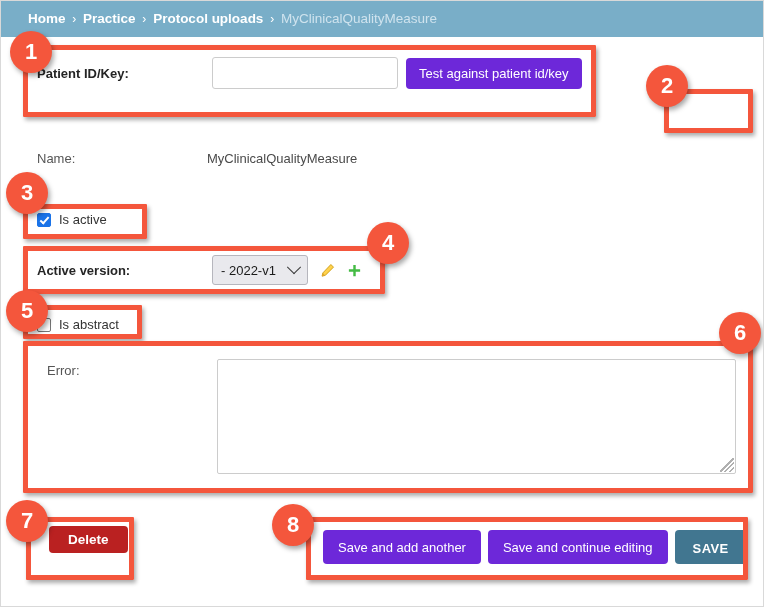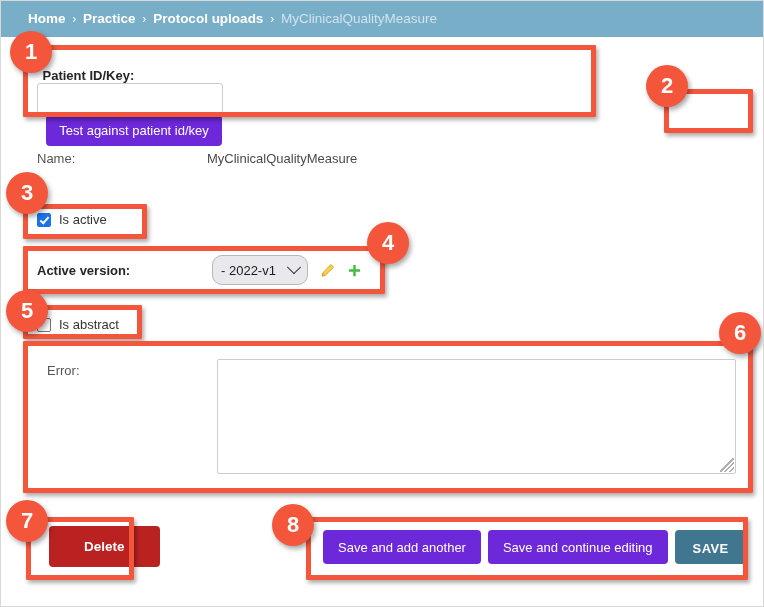--- a/index.html
+++ b/index.html
@@ -62,21 +62,21 @@
     align-items: center;
   }
   .field-label {
     color: #2b2b2b;
     font-size: 13px;
   }
   .field-label.bold { font-weight: bold; }
   .field-label.plain { color: #555555; font-weight: normal; }
 
   
-  #patient-row { left: 36px; top: 67px; flex-direction: column; }
+  #patient-row { left: 36px; top: 56px; }
   #patient-label { width: 175px; font-weight: bold; font-size: 13px; color: #252525; }
   .text-input {
     width: 186px;
     height: 32px;
     border: 1px solid #cccccc;
     background: #ffffff;
     box-sizing: border-box;
     border-radius: 3px;
     font-family: "Liberation Sans", sans-serif;
     font-size: 13px;
@@ -158,21 +158,21 @@
   .cb-label { font-size: 13px; color: #333333; }
 
   
   #version-row { left: 36px; top: 254px; }
   #version-label { width: 175px; font-weight: bold; font-size: 13px; color: #252525; }
   .select-box {
     height: 30px;
     min-width: 96px;
     background: #e9e9ed;
     border: 1px solid #b6b6bd;
-    border-radius: 10px;
+    border-radius: 3px;
     display: flex;
     align-items: center;
     justify-content: space-between;
     padding: 0 8px;
     box-sizing: border-box;
     font-size: 13px;
     color: #1b1b1b;
     cursor: pointer;
   }
   .select-value { padding-right: 10px; }
@@ -215,22 +215,22 @@
       linear-gradient(135deg, transparent 62%, #b0b0b0 62%, #b0b0b0 71%, transparent 71%),
       linear-gradient(135deg, transparent 79%, #b0b0b0 79%, #b0b0b0 88%, transparent 88%);
     cursor: nwse-resize;
   }
 
   
   #delete-btn {
     position: absolute;
     left: 48px;
     top: 525px;
-    height: 41px;
-    padding: 0 35px;
+    height: 27px;
+    padding: 0 19px;
     font-weight: bold;
     font-size: 13.5px;
     border-radius: 4px;
   }
   .save-group {
     position: absolute;
     left: 322px;
     top: 529px;
     display: flex;
     gap: 7px;

